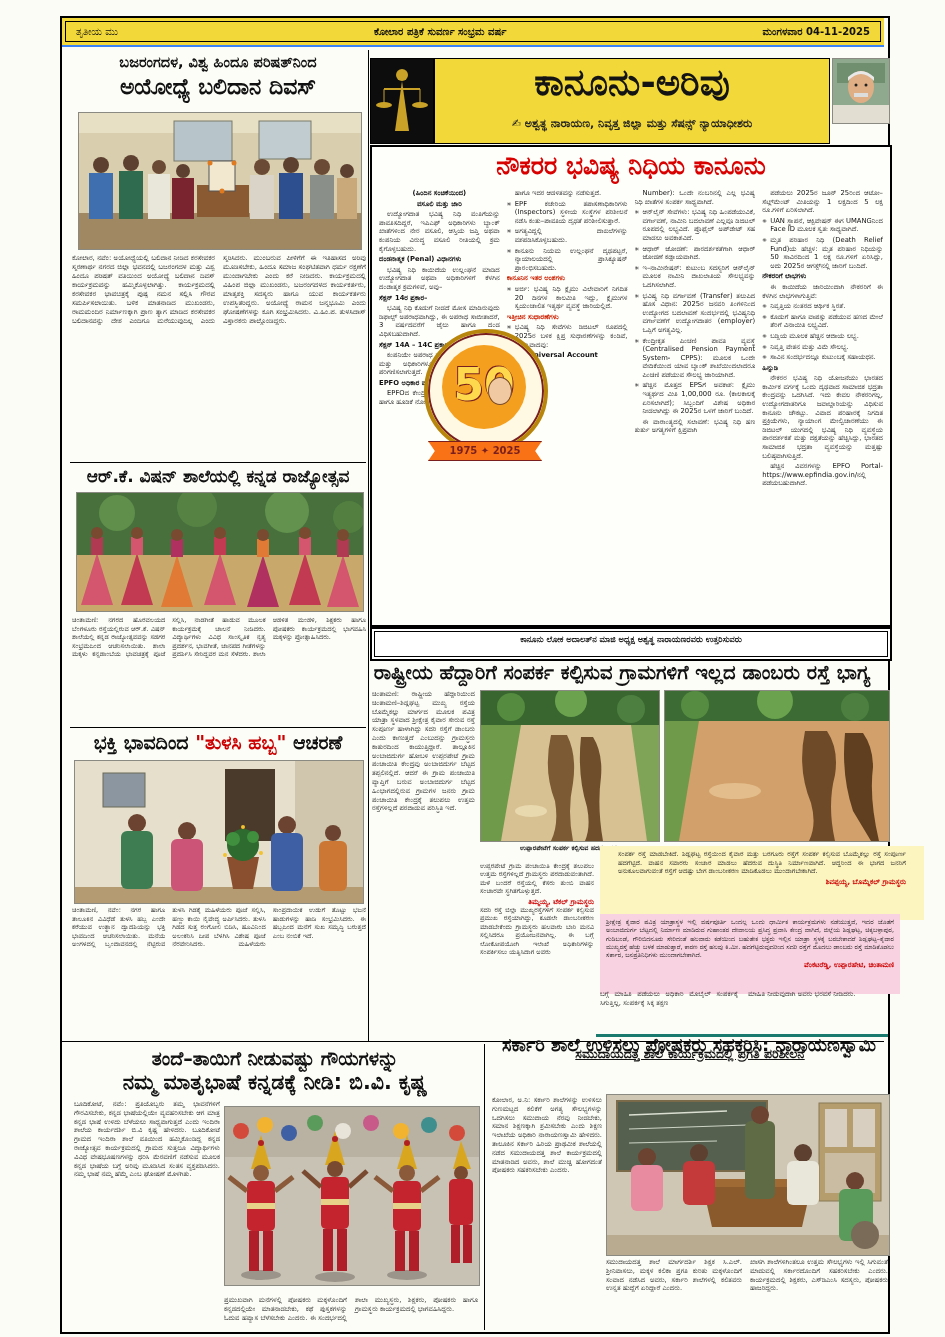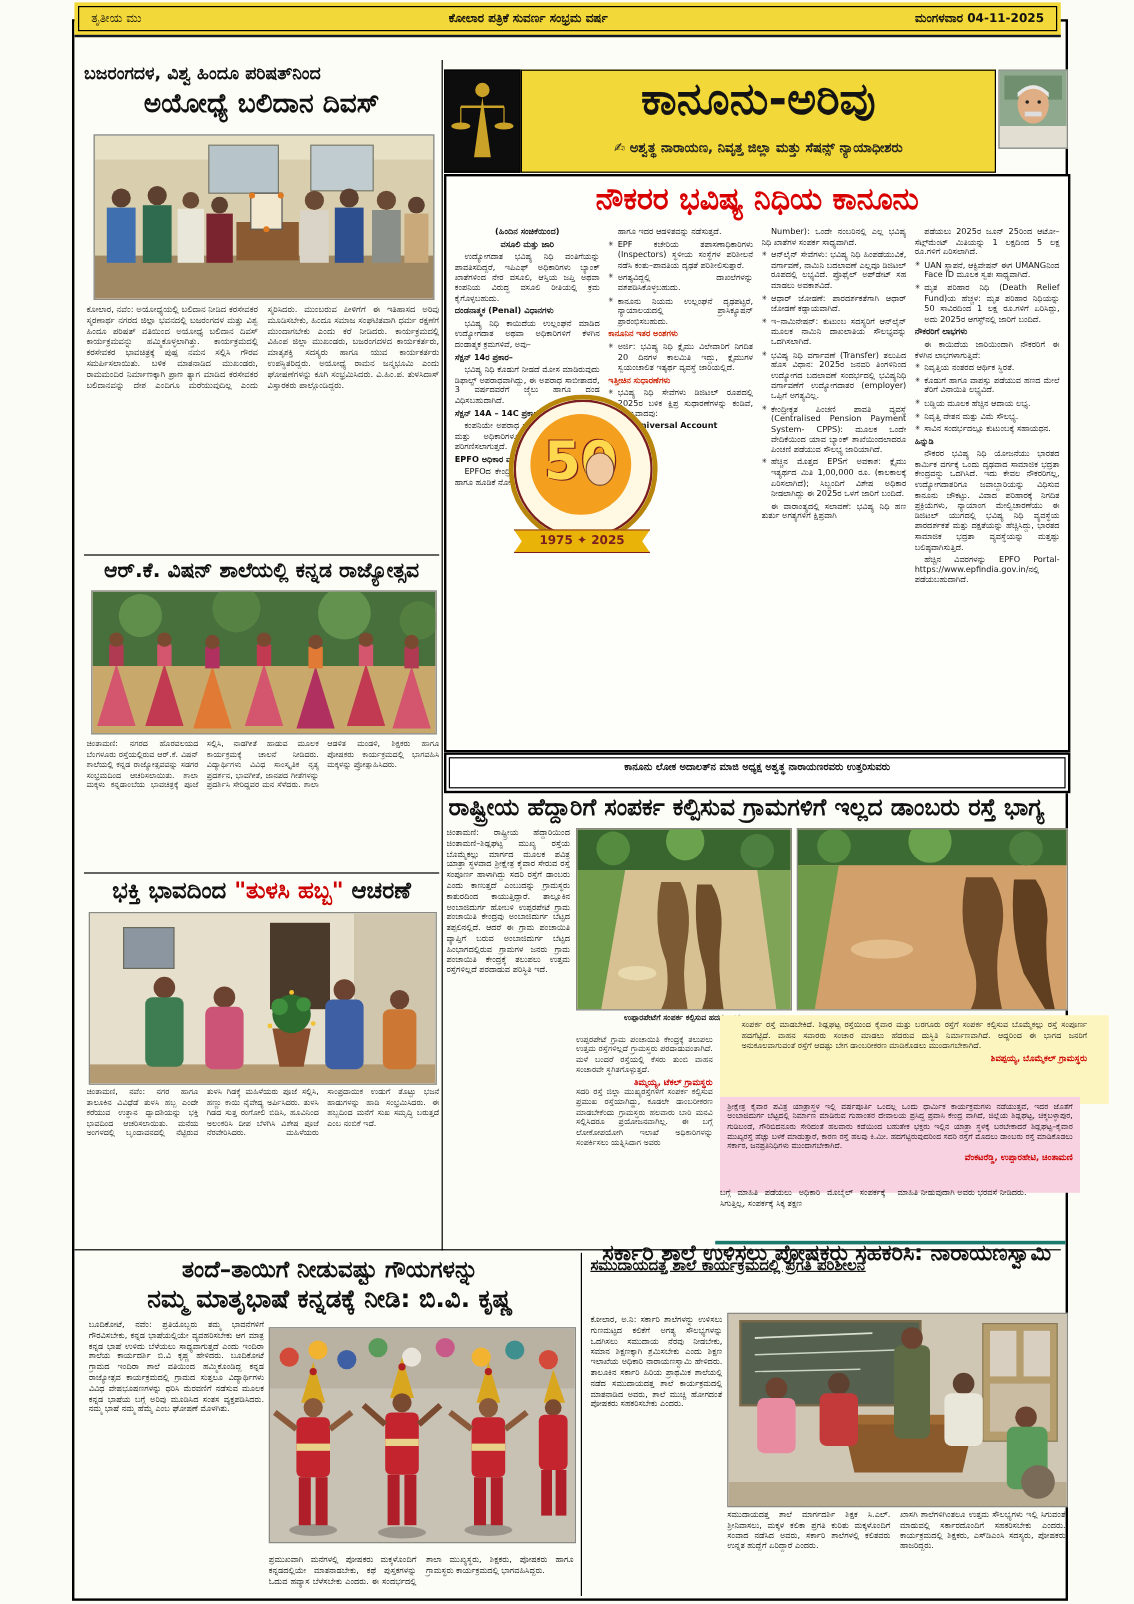--- a/index.html
+++ b/index.html
@@ -1,33 +1,33 @@
 <!DOCTYPE html>
 <html><head>
 <meta charset="utf-8">
 <style>
   html,body{margin:0;padding:0;background:#e9e9e4;}
   .page{position:relative;width:945px;height:1337px;background:#fcfcf7;
         font-family:"DejaVu Sans",sans-serif;color:#111;overflow:hidden;}
   .frame{position:absolute;left:60px;top:16px;width:826px;height:1314px;
          border:2px solid #000;background:#fdfdf8;}
   
-  .topbar{position:absolute;left:62px;top:2px;width:822px;height:27px;
-          background:#f2d838;border-bottom:2px solid #0f172a;text-align:right;}
+  .topbar{position:absolute;left:62px;top:18px;width:822px;height:27px;
+          background:#f2d838;border-bottom:2px solid #3b82f6;text-align:right;}
   .topbar-inner{position:absolute;left:3px;top:3px;right:3px;bottom:3px;border:1px solid #000;
           display:flex;align-items:center;justify-content:space-between;padding:0 10px;font-size:10px;}
   .tb-c{font-weight:bold;}
   .tb-r{font-weight:bold;}
   
   .abs{position:absolute;}
   .hline{position:absolute;height:1px;background:#000;}
   .vline{position:absolute;width:1px;background:#000;}
   .photo{position:absolute;border:1px solid #8a8a82;overflow:hidden;background:#ccc;}
   .photo svg{display:block;width:100%;height:100%;}
-  .kicker{font-weight:bold;}
+  .kicker{font-weight:bold;text-align:center;}
   .headline{font-weight:bold;text-align:center;letter-spacing:0px;}
   .body-txt{font-size:7px;line-height:9px;text-align:justify;overflow:hidden;}
   .cols2{column-count:2;column-gap:8px;}
   .cols3{column-count:3;column-gap:7px;}
   .red{color:#cc0000;}
   
   .mast-box{position:absolute;left:434px;top:58px;width:394px;height:84px;background:#f2d838;border:1px solid #000;}
   .mast-title{position:absolute;left:0;right:0;top:2px;text-align:center;font-size:37px;font-weight:900;color:#141414;}
   .mast-sub{position:absolute;left:0;right:0;top:58px;text-align:center;font-size:11px;font-weight:bold;color:#222;}
   
@@ -43,21 +43,21 @@
   .blk.b{position:relative;padding-left:8px;}
   .blk.b::before{content:"✳";position:absolute;left:0;top:0;font-size:5.5px;}
   
   .emblem{position:absolute;left:46px;top:182px;width:132px;height:142px;z-index:6;}
   .emb-circle{position:absolute;left:6px;top:0;width:116px;height:116px;border-radius:50%;
               background:#fff8e2;border:4px solid #b8860b;box-shadow:inset 0 0 0 2px #7a1f1f;}
   .emb-inner{position:absolute;left:24px;top:16px;width:84px;height:84px;border-radius:50%;background:#f59f1e;}
   .emb-50{position:absolute;left:0;width:132px;top:30px;text-align:center;font-size:44px;font-weight:900;
           color:#ffd94d;text-shadow:1px 1px 0 #7a1f1f,-1px -1px 0 #7a1f1f;}
   .emb-face{position:absolute;left:70px;top:48px;width:22px;height:26px;border-radius:50%;background:#f0c9a2;border:1px solid #7a4a2a;}
-  .emb-banner{position:absolute;left:10px;top:112px;width:112px;height:18px;background:#eab308;border:1px solid #7a1f1f;
+  .emb-banner{position:absolute;left:10px;top:112px;width:112px;height:18px;background:#f97316;border:1px solid #7a1f1f;
               clip-path:polygon(0 0,100% 0,94% 50%,100% 100%,0 100%,6% 50%);
               text-align:center;font-size:10px;font-weight:900;color:#7a1f1f;line-height:18px;}
   
   .note-box{position:absolute;left:370px;top:627px;width:518px;height:30px;border:2px solid #000;background:#fff;}
   .note-in{position:absolute;left:2px;top:2px;right:2px;bottom:2px;border:1px solid #000;
            text-align:center;font-size:8.2px;line-height:12px;font-weight:600;padding-top:1px;}
   
   .box-yellow{position:absolute;background:#fdf5c0;font-size:6.6px;line-height:8.6px;text-align:justify;padding:4px 18px;overflow:hidden;}
   .box-pink{position:absolute;background:#f8d2e0;font-size:6.4px;line-height:8.3px;text-align:justify;padding:4px 6px;overflow:hidden;}
   .byline{display:block;text-align:right;font-weight:bold;color:#cc0000;font-size:7px;margin-top:2px;}

